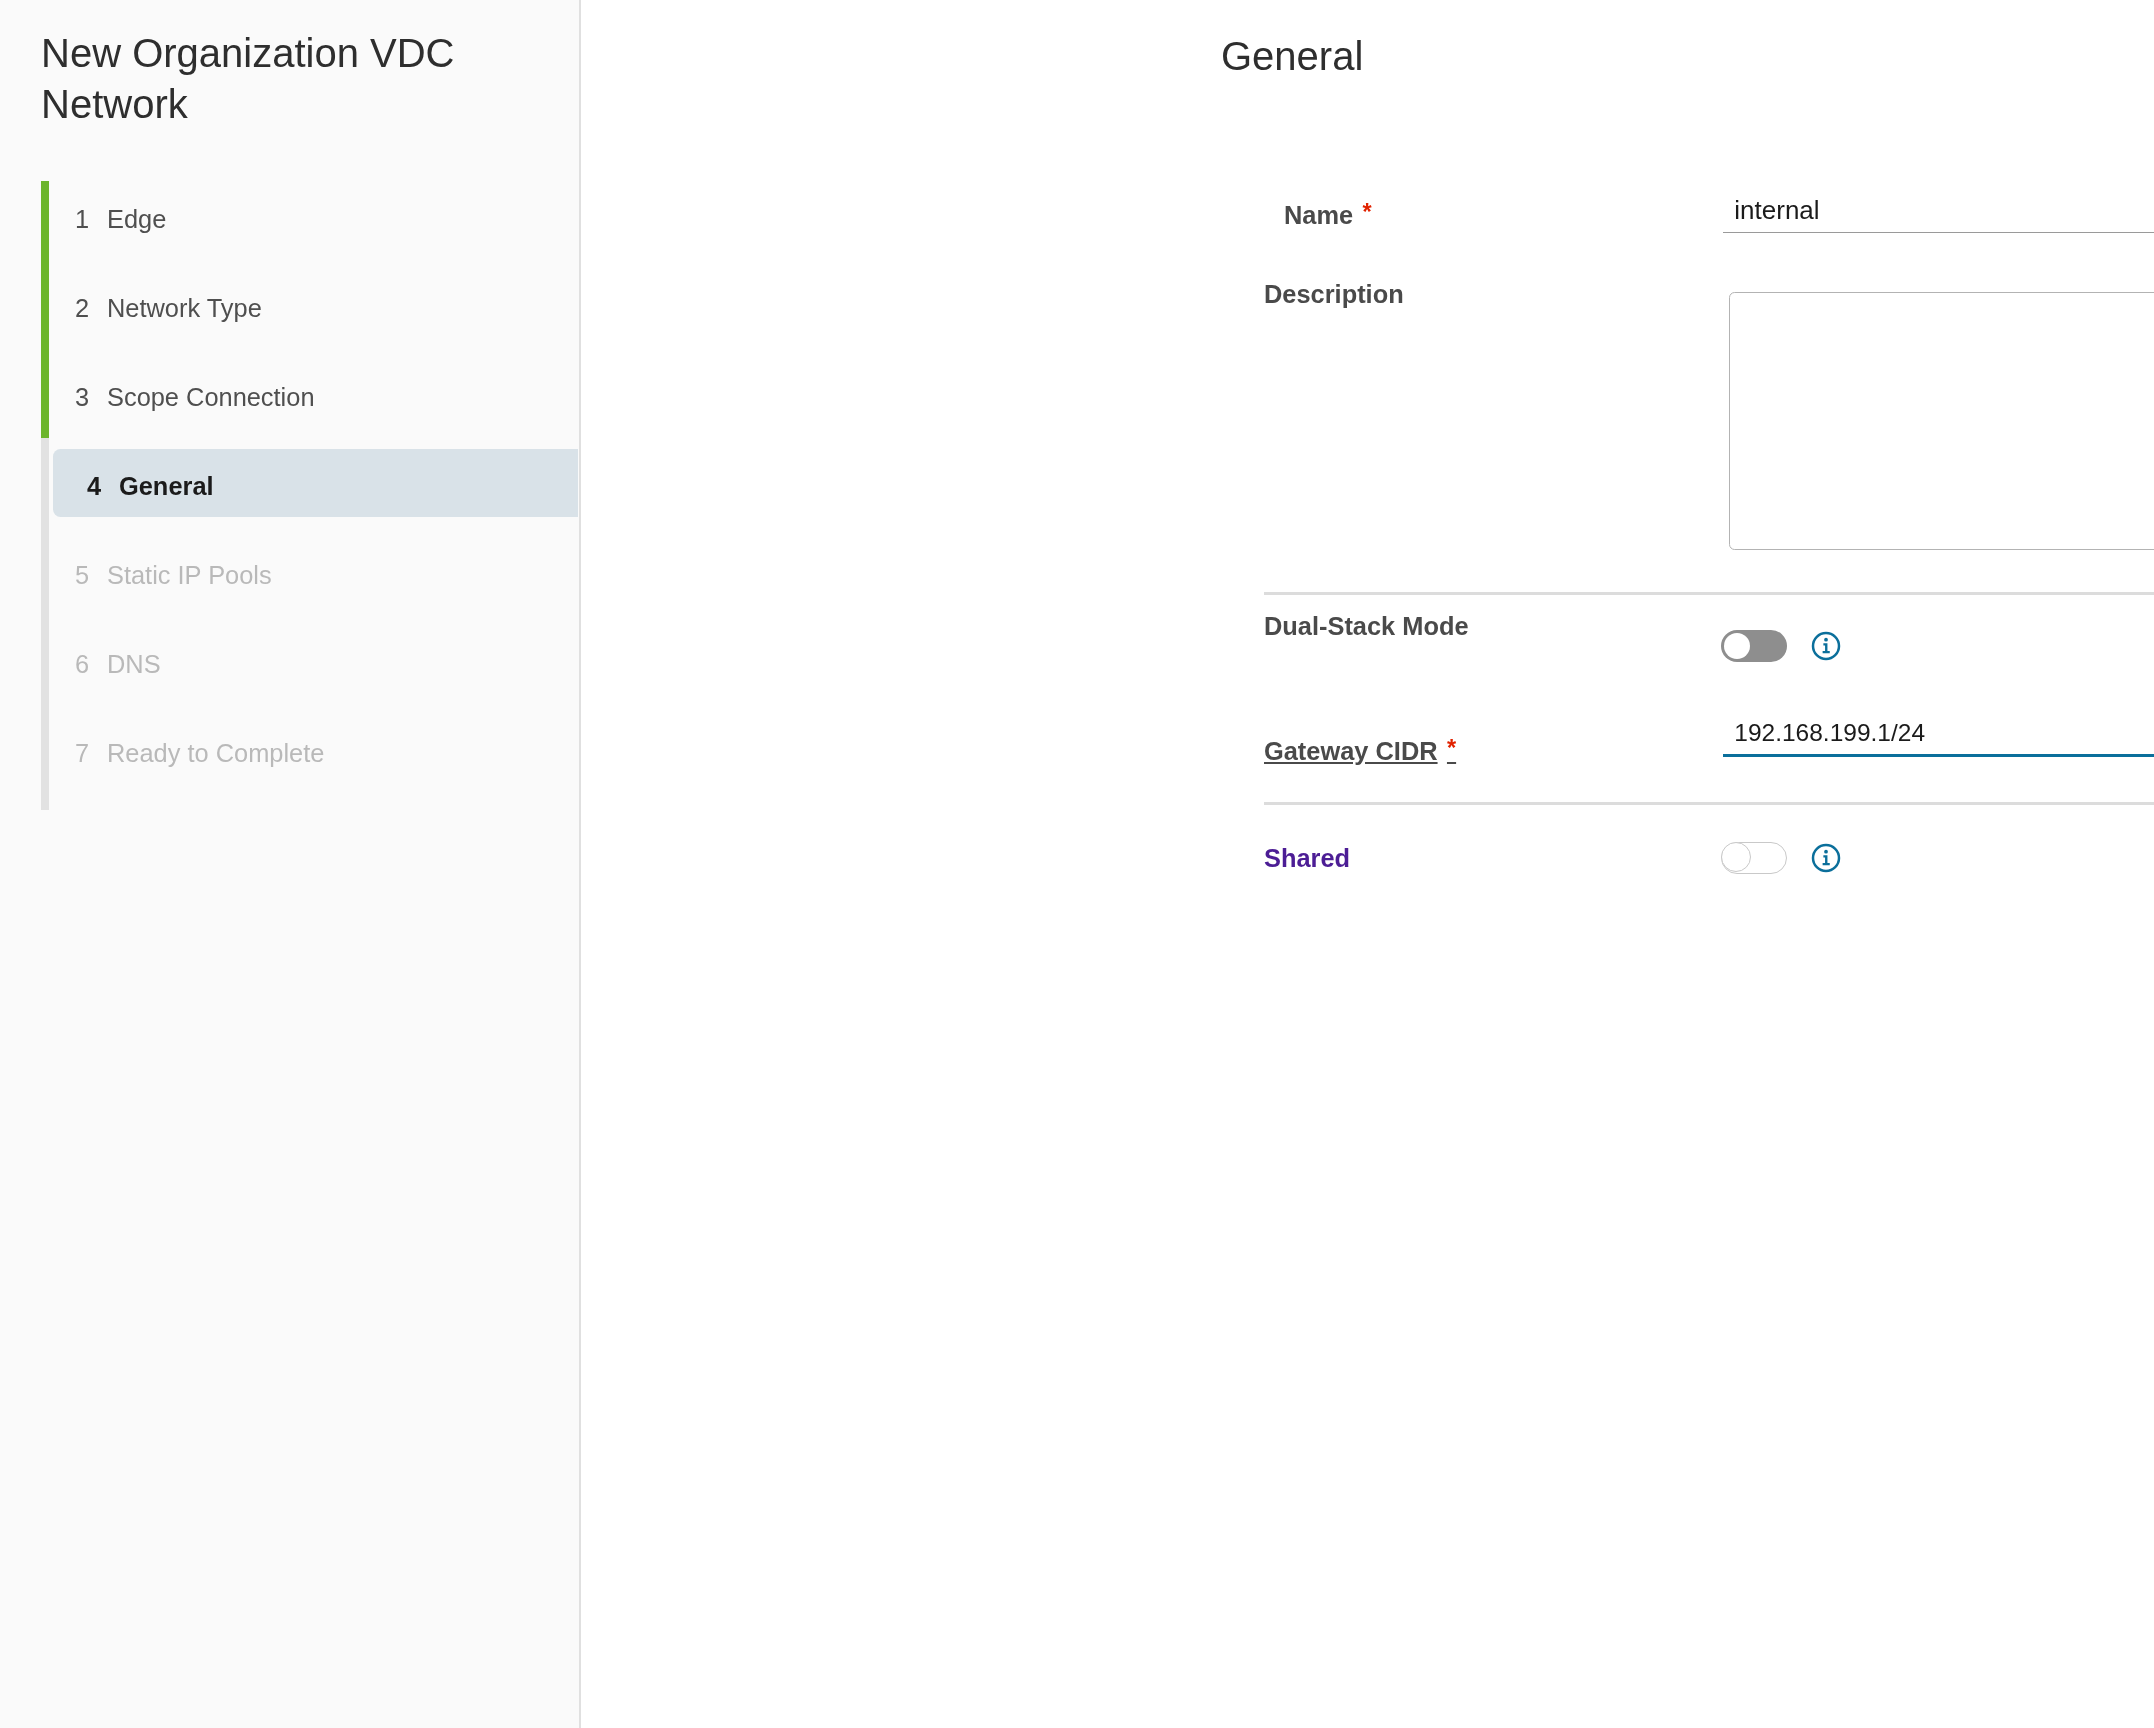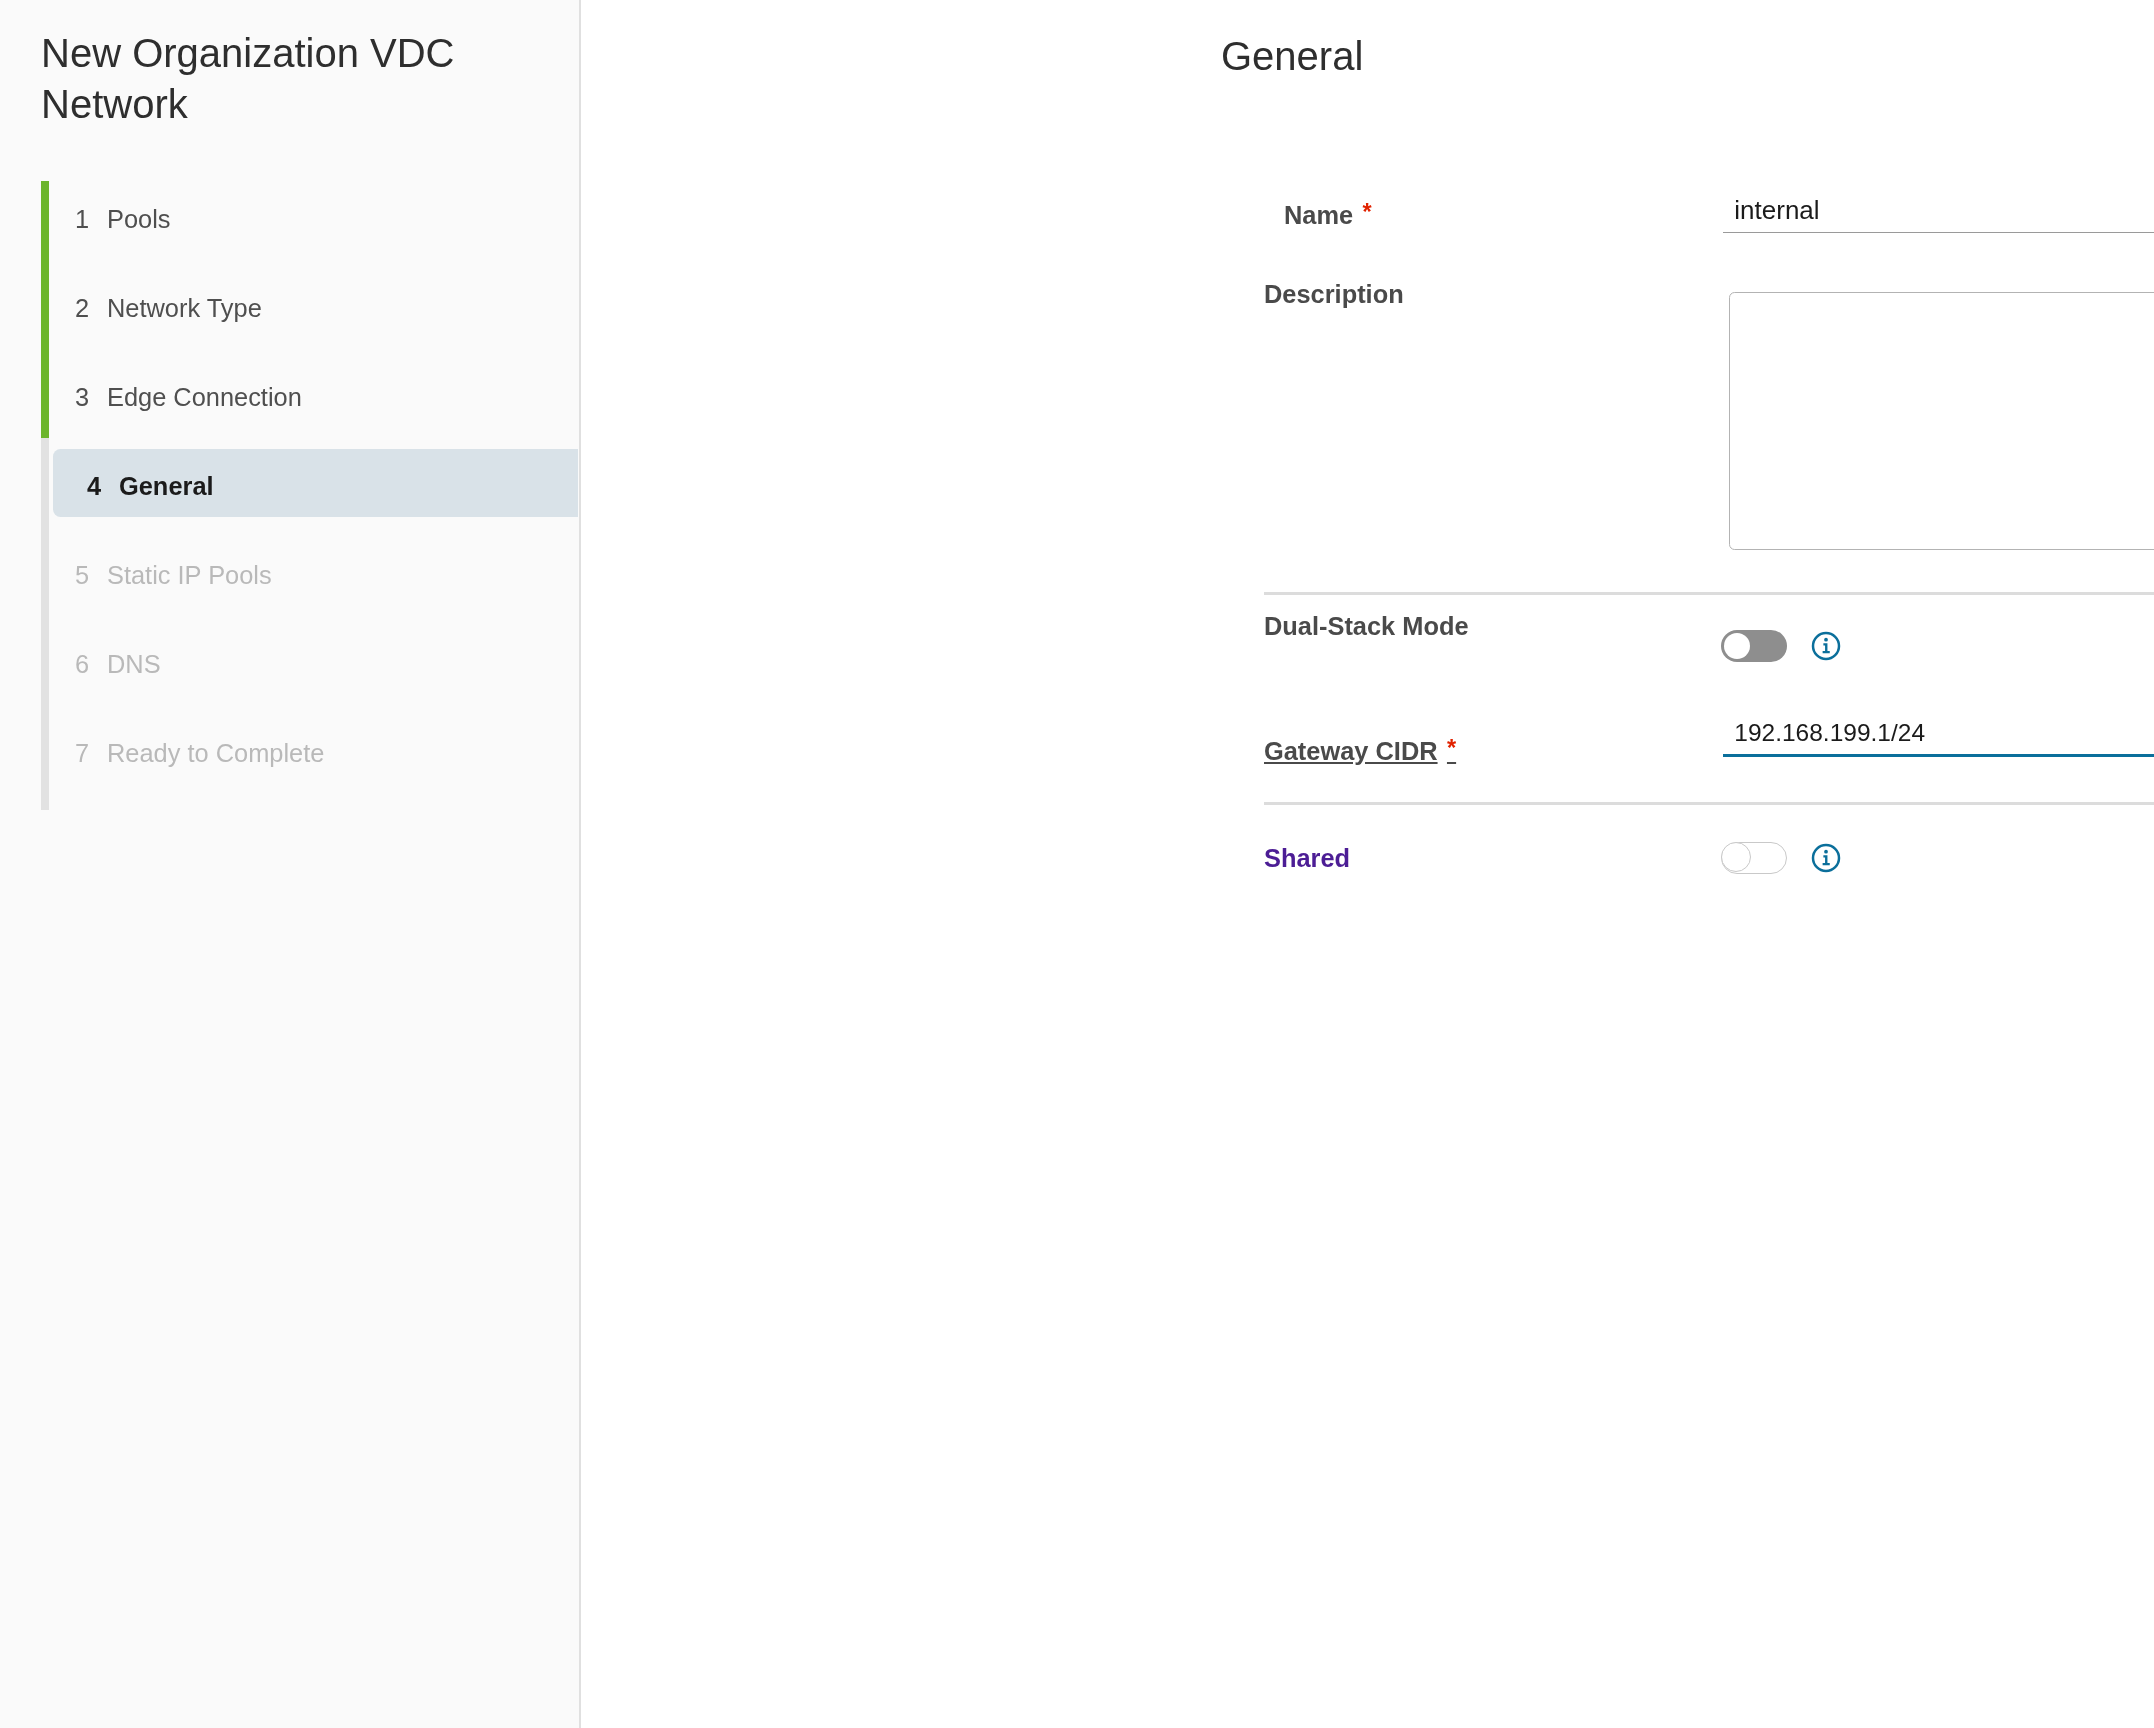--- a/index.html
+++ b/index.html
@@ -108,29 +108,29 @@
 <div id="app">
 
   <aside class="sidebar">
     <h1 class="wizard-title">New Organization VDC Network</h1>
     <div class="track-green"></div>
     <div class="track-gray"></div>
     <div class="active-band"></div>
     <ul class="steps">
       <li class="done">
         <span class="num">1</span>
-        <span class="lab">Pools</span>
+        <span class="lab">Edge</span>
       </li>
       <li class="done">
         <span class="num">2</span>
         <span class="lab">Network Type</span>
       </li>
       <li class="done">
         <span class="num">3</span>
-        <span class="lab">Edge Connection</span>
+        <span class="lab">Scope Connection</span>
       </li>
       <li class="current">
         <span class="num">4</span>
         <span class="lab">General</span>
       </li>
       <li class="future">
         <span class="num">5</span>
         <span class="lab">Static IP Pools</span>
       </li>
       <li class="future">

